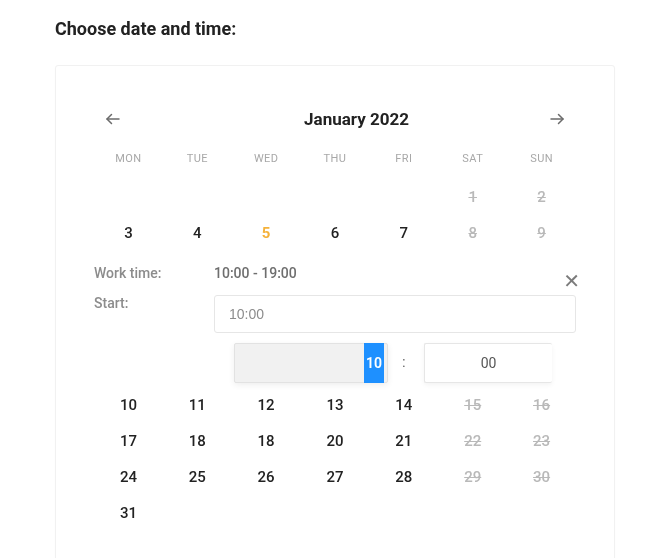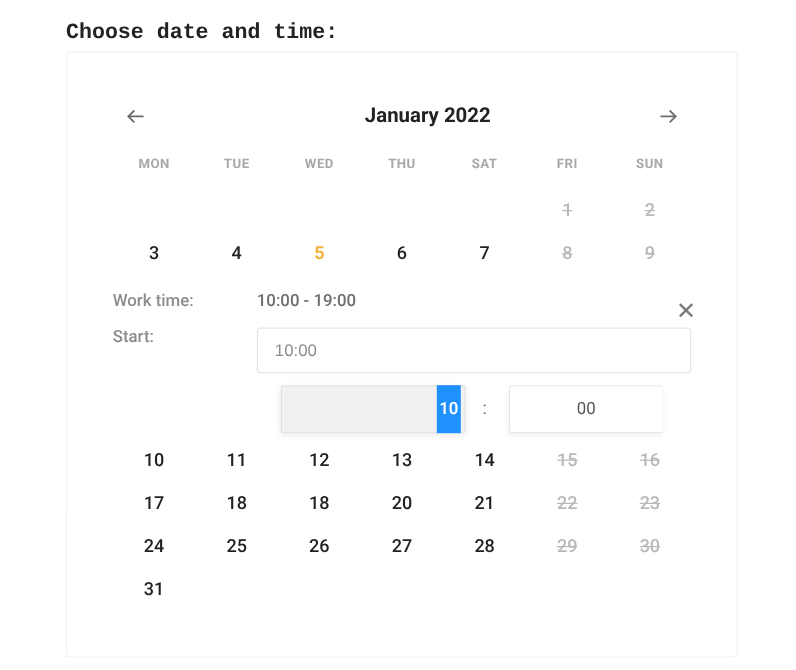--- a/index.html
+++ b/index.html
@@ -10,22 +10,21 @@
     background: #fff;
     width: 663px;
     color: #222;
   }
   .page {
     padding: 18px 0 0 55px;
   }
   .heading {
     font-size: 18px;
     font-weight: 700;
-    margin: 0 0 5px 0;
-    font-family: Liberation Mono, monospace;
+    margin: 0 0 26px 0;
   }
   .card {
     width: 560px;
     background: #fff;
     border: 1px solid #f1f1f1;
     border-radius: 3px;
     box-shadow: 0 1px 2px rgba(0,0,0,0.02);
     padding: 42px 28px 38px 28px;
     position: relative;
   }
@@ -45,21 +44,21 @@
   .month-title {
     font-size: 17px;
     font-weight: 700;
     margin-left: 43px;
   }
   .weekdays {
     display: grid;
     grid-template-columns: repeat(7, 1fr);
     padding: 0 10px;
     font-size: 11px;
-    font-weight: 700;
+    font-weight: 400;
     color: #a8a8a8;
     letter-spacing: 0.4px;
     text-align: center;
   }
   .weekdays span { padding: 4px 0 14px 0; }
   .grid {
     display: grid;
     grid-template-columns: repeat(7, 1fr);
     padding: 0 10px;
     font-size: 15px;
@@ -194,22 +193,22 @@
             <polyline points="14 6 20 12 14 18"></polyline>
           </svg>
       </div>
     </div>
 
     <div class="weekdays" id="weekdays">
         <span>MON</span>
         <span>TUE</span>
         <span>WED</span>
         <span>THU</span>
+        <span>FRI</span>
         <span>SAT</span>
-        <span>FRI</span>
         <span>SUN</span>
       </div>
 
     <div class="grid" id="grid-top">
         <div class="cell empty"></div>
         <div class="cell empty"></div>
         <div class="cell empty"></div>
         <div class="cell empty"></div>
         <div class="cell empty"></div>
         <div class="cell disabled">1</div>

